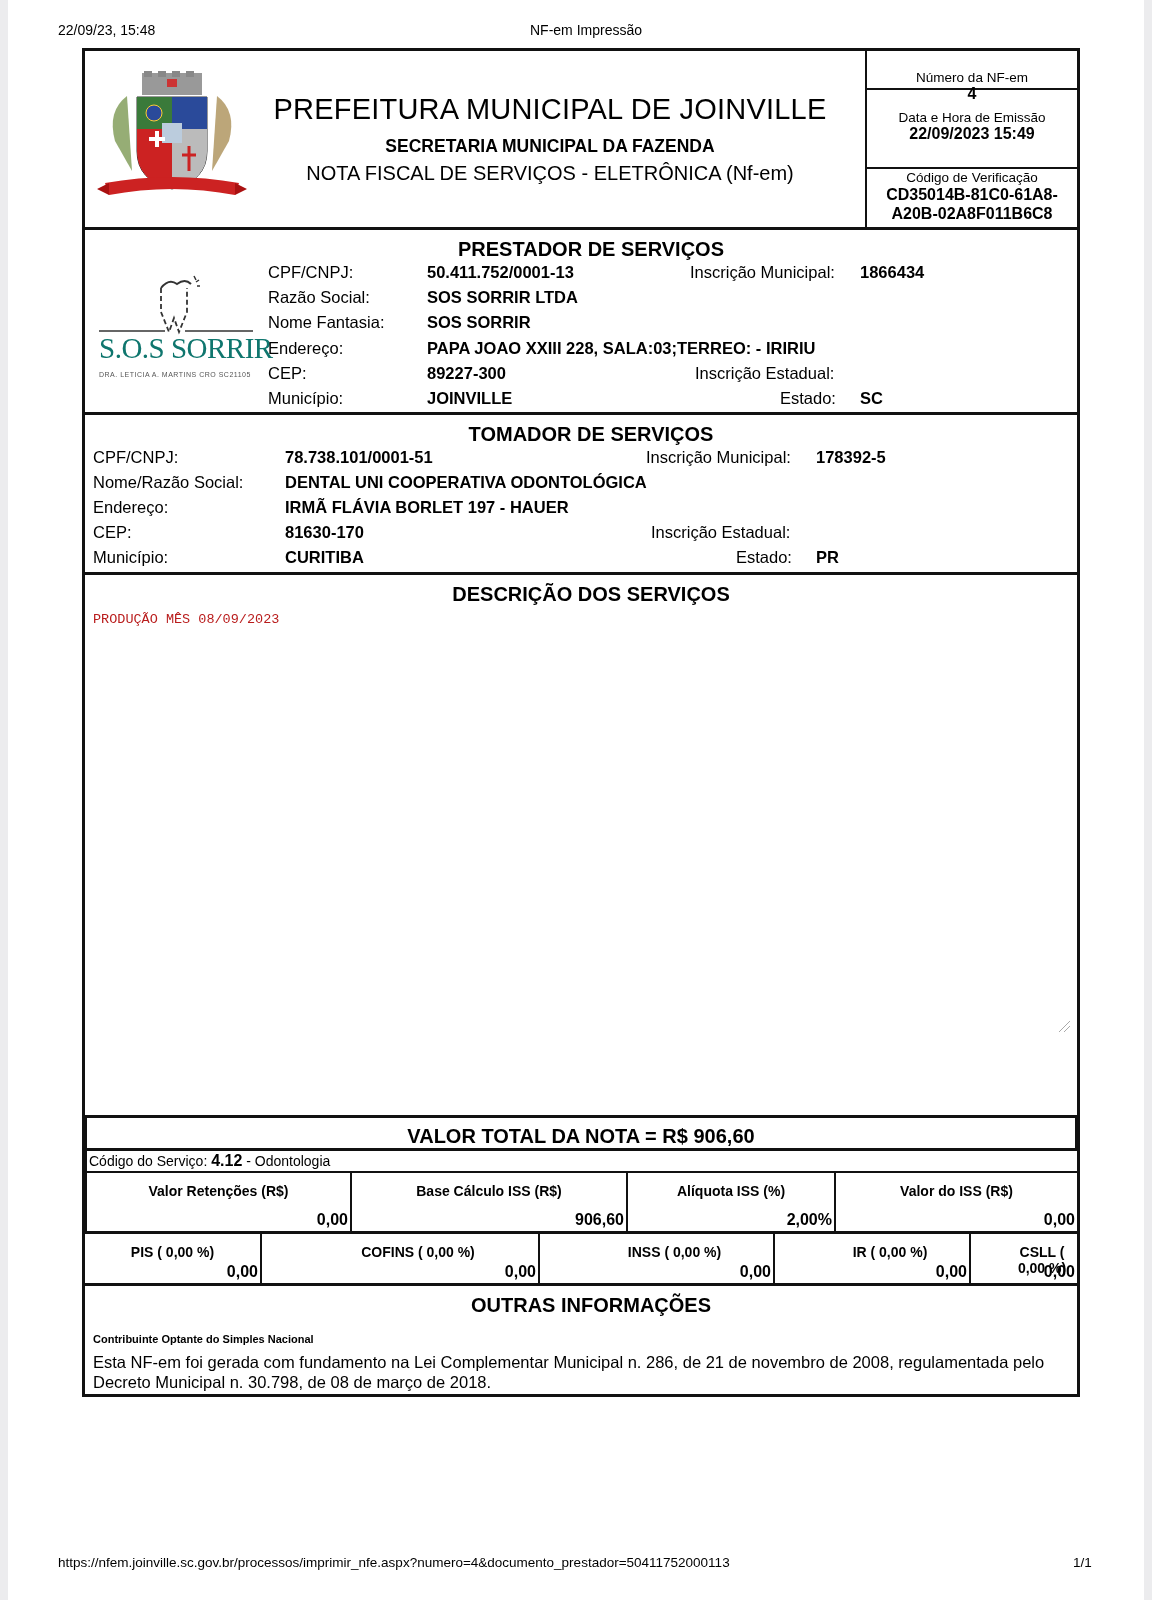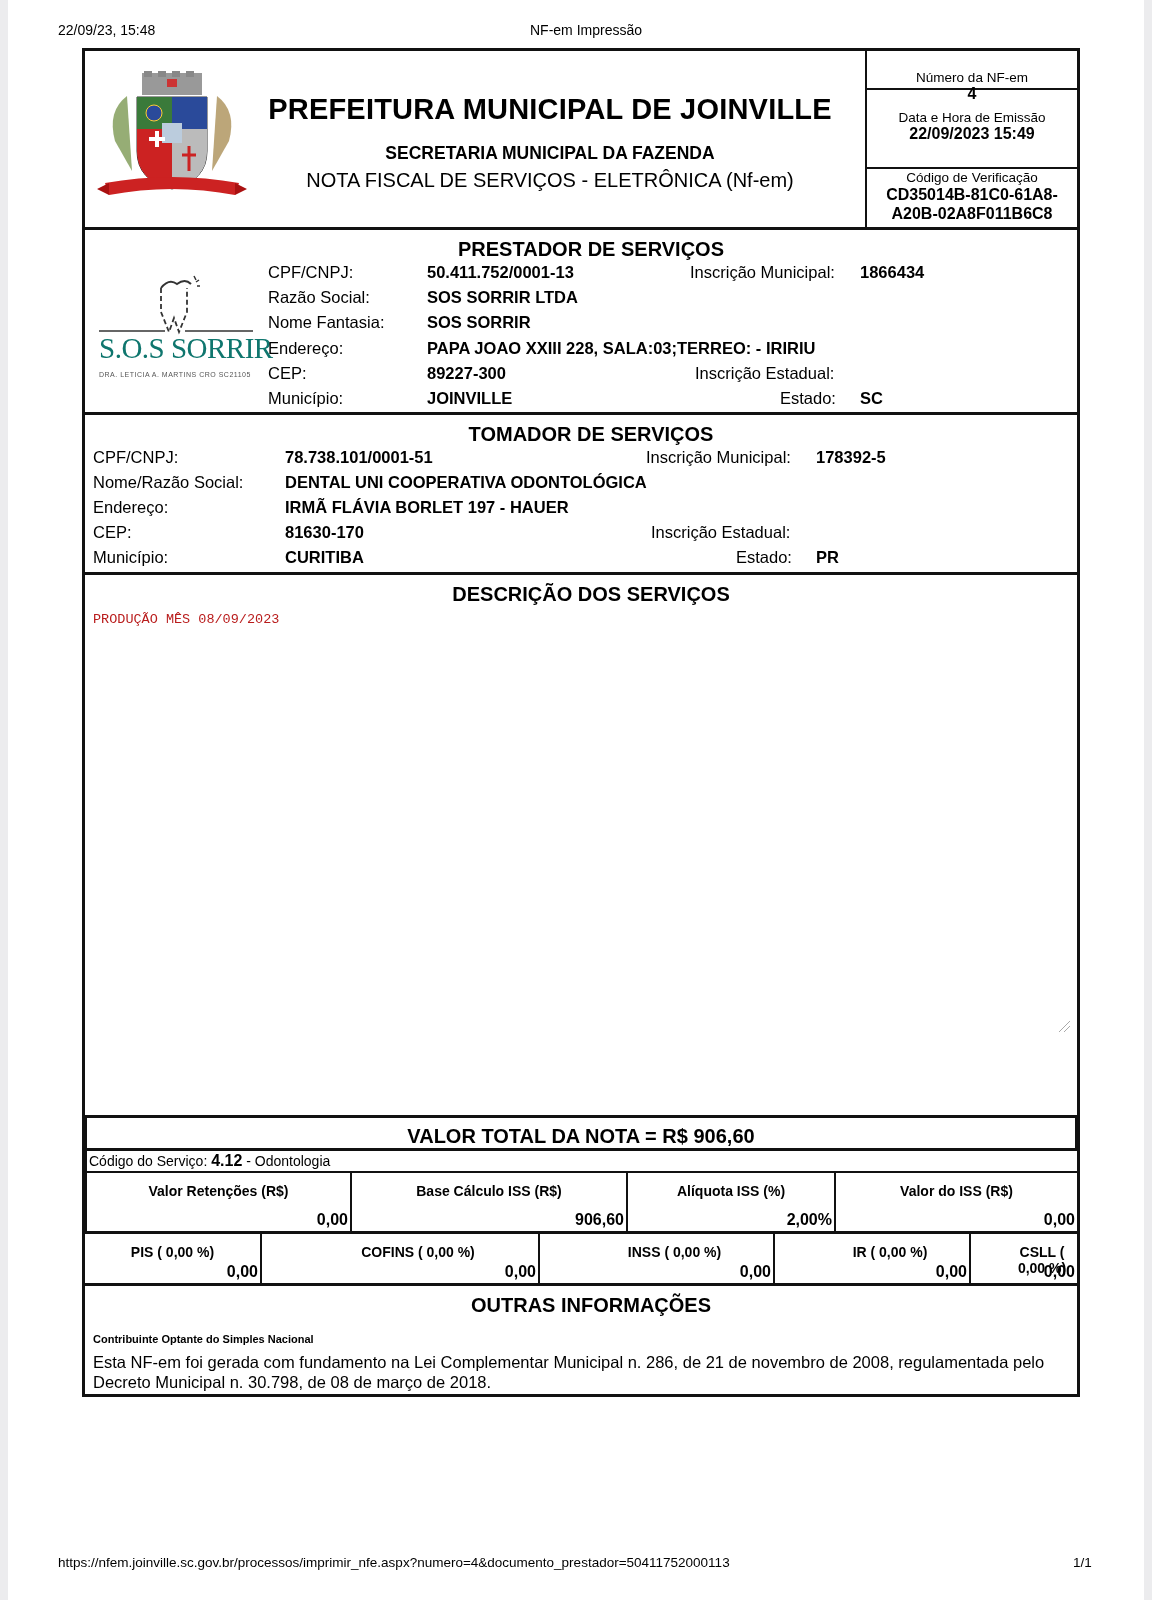--- a/index.html
+++ b/index.html
@@ -10,22 +10,22 @@
   .ftr-url { position: absolute; left: 50px; top: 1555px; font-size: 13.5px; }
   .ftr-page { position: absolute; left: 1065px; top: 1555px; font-size: 13.5px; }
 
   .doc { position: absolute; left: 74px; top: 48px; width: 998px; border: 3px solid #111; }
   .sec { position: relative; border-bottom: 3px solid #111; }
 
   
   .sec-head { height: 179px; }
   .crest { position: absolute; left: 12px; top: 20px; width: 150px; height: 135px; }
   .head-titles { position: absolute; left: 180px; top: 42px; width: 570px; text-align: center; }
-  .head-t1 { font-size: 29px; font-weight: bold; letter-spacing: 0.2px; }
-  .head-t2 { font-size: 17.5px; font-weight: bold; margin-top: 17px; }
+  .head-t1 { font-size: 29px; font-weight: normal; letter-spacing: 0.2px; }
+  .head-t2 { font-size: 17.5px; font-weight: bold; margin-top: 10px; }
   .head-t3 { font-size: 20px; margin-top: 5px; }
   .head-right { position: absolute; right: 0; top: 0; width: 212px; height: 176px; border-left: 2px solid #111; }
   .hr-box { text-align: center; border-bottom: 2px solid #111; }
   .hr-box:last-child { border-bottom: none; }
   .hr-lbl { font-size: 13.5px; }
   .hr-val { font-size: 16px; font-weight: bold; }
   .hr1 { height: 39px; padding-top: 19px; }
   .hr2 { height: 79px; padding-top: 20px; }
   .hr3 { height: 58px; padding-top: 1px; }
   .hr3 .hr-val { line-height: 19px; }

